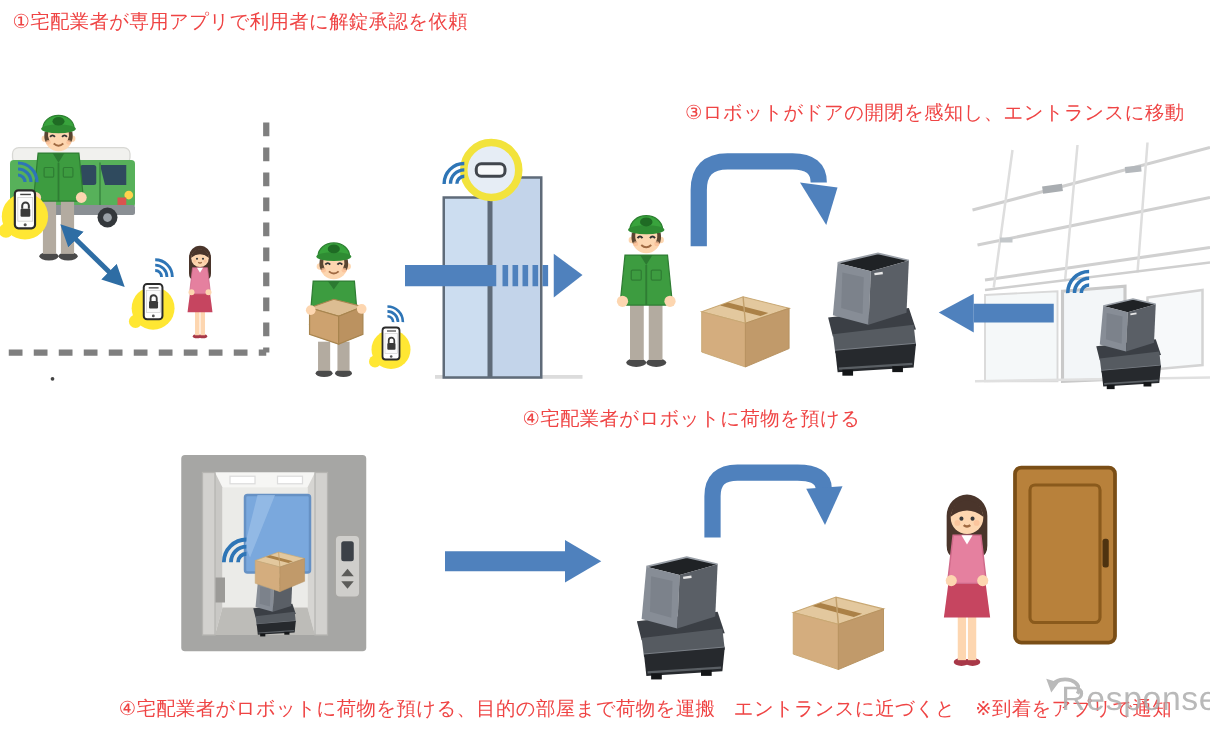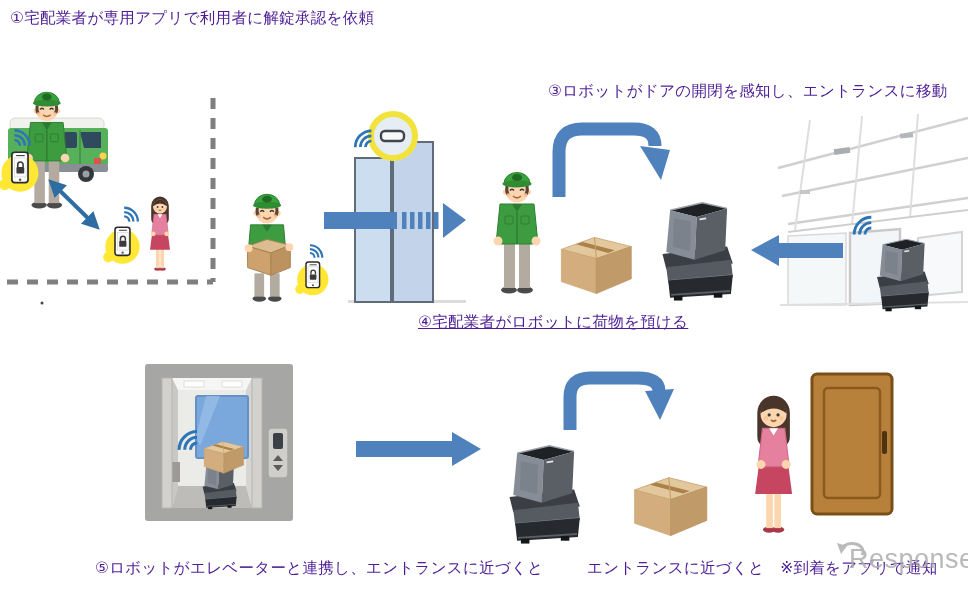--- a/index.html
+++ b/index.html
@@ -1,23 +1,23 @@
 <!DOCTYPE html>
 <html><head>
 <meta charset="utf-8">
 <style>
   html,body{margin:0;padding:0;background:#fff;}
   .canvas{position:relative;width:968px;height:590px;background:#ffffff;overflow:hidden;
           font-family:"Liberation Sans","DejaVu Sans",sans-serif;}
   .art{position:absolute;left:0;top:0;}
-  .cap{position:absolute;font-size:15.5px;line-height:1.5;color:#4c1d95;white-space:nowrap;letter-spacing:.3px;}
+  .cap{position:absolute;font-size:15.5px;line-height:1.5;color:#ef4444;white-space:nowrap;letter-spacing:.3px;}
   .h1{left:10px;top:6px;}
   .h2{left:10px;top:31px;}
   .c3{left:548px;top:79px;}
-  .c4{left:418px;top:310px;text-decoration:underline;}
+  .c4{left:418px;top:324px;}
   .c5{left:95px;top:556px;}
   .c6{left:587px;top:556px;}
   .wm{position:absolute;left:834px;top:544px;color:#aaaaaa;opacity:.82;font-size:27px;
       letter-spacing:.5px;display:flex;align-items:flex-start;}
   .wm svg{margin:-3px -15px 0 0;}
 </style>
 </head>
 <body>
 
 <div class="canvas">
@@ -273,21 +273,21 @@
       <rect x="812" y="374" width="80" height="140" rx="5" fill="#b8813b" stroke="#7a4e16" stroke-width="3"></rect>
       <rect x="824" y="388" width="56" height="110" rx="4" fill="none" stroke="#8a5a1c" stroke-width="2.5"></rect>
       <rect x="882" y="431" width="5" height="23" rx="2" fill="#4e3310"></rect>
     </g>
   </g>
 </svg>
 
 <div class="cap h1">①宅配業者が専用アプリで利用者に解錠承認を依頼</div>
 <div class="cap c3">③ロボットがドアの開閉を感知し、エントランスに移動</div>
 <div class="cap c4">④宅配業者がロボットに荷物を預ける</div>
-<div class="cap c5">⑤ロボットがエレベーターと連携し、エントランスに近づくと</div>
+<div class="cap c5">④宅配業者がロボットに荷物を預ける、目的の部屋まで荷物を運搬</div>
 <div class="cap c6">エントランスに近づくと　※到着をアプリで通知</div>
 
 <div class="wm">
   <svg width="30" height="24" viewBox="0 0 30 24">
     <path d="M28,14 A11,8 0 1 0 8,7" fill="none" stroke="#ababab" stroke-width="3"></path>
     <polygon points="3,2 13,5 7,13" fill="#ababab"></polygon>
   </svg>
   <span>Response.</span>
 </div>
 

